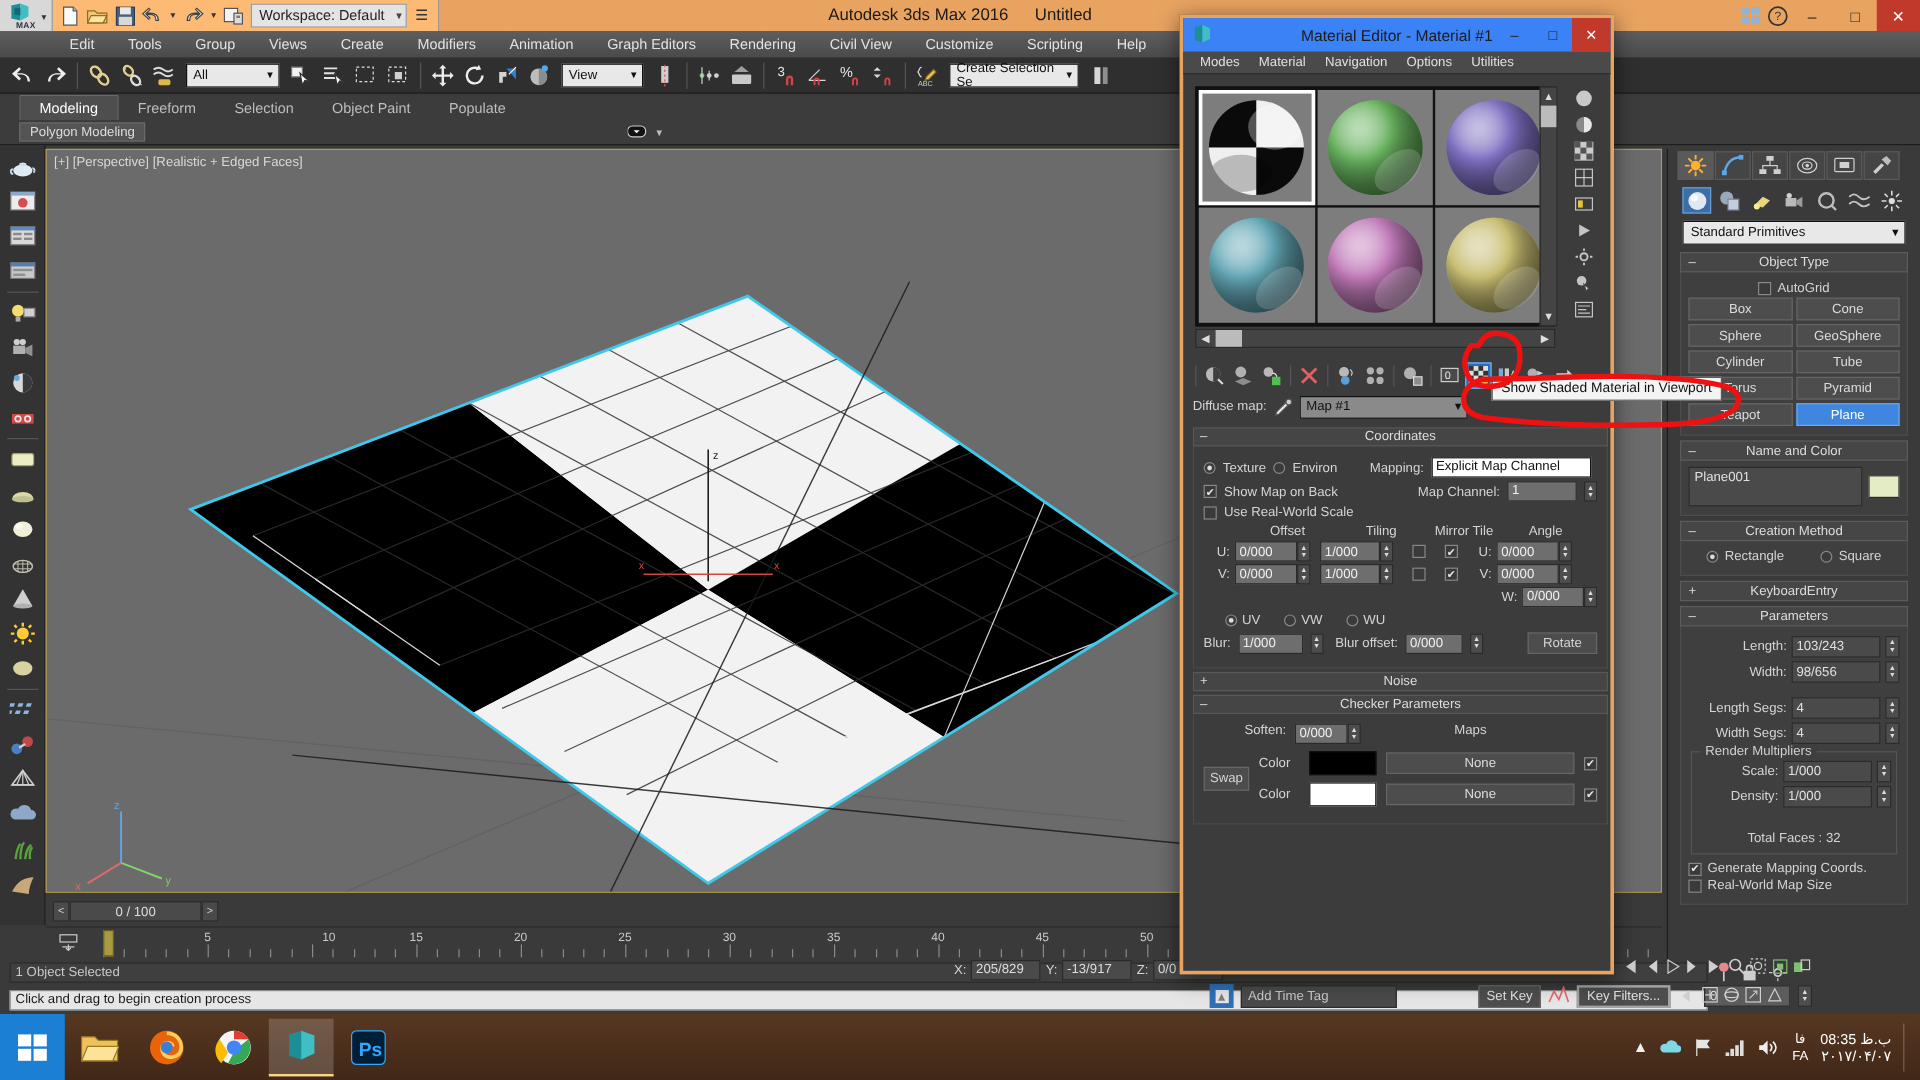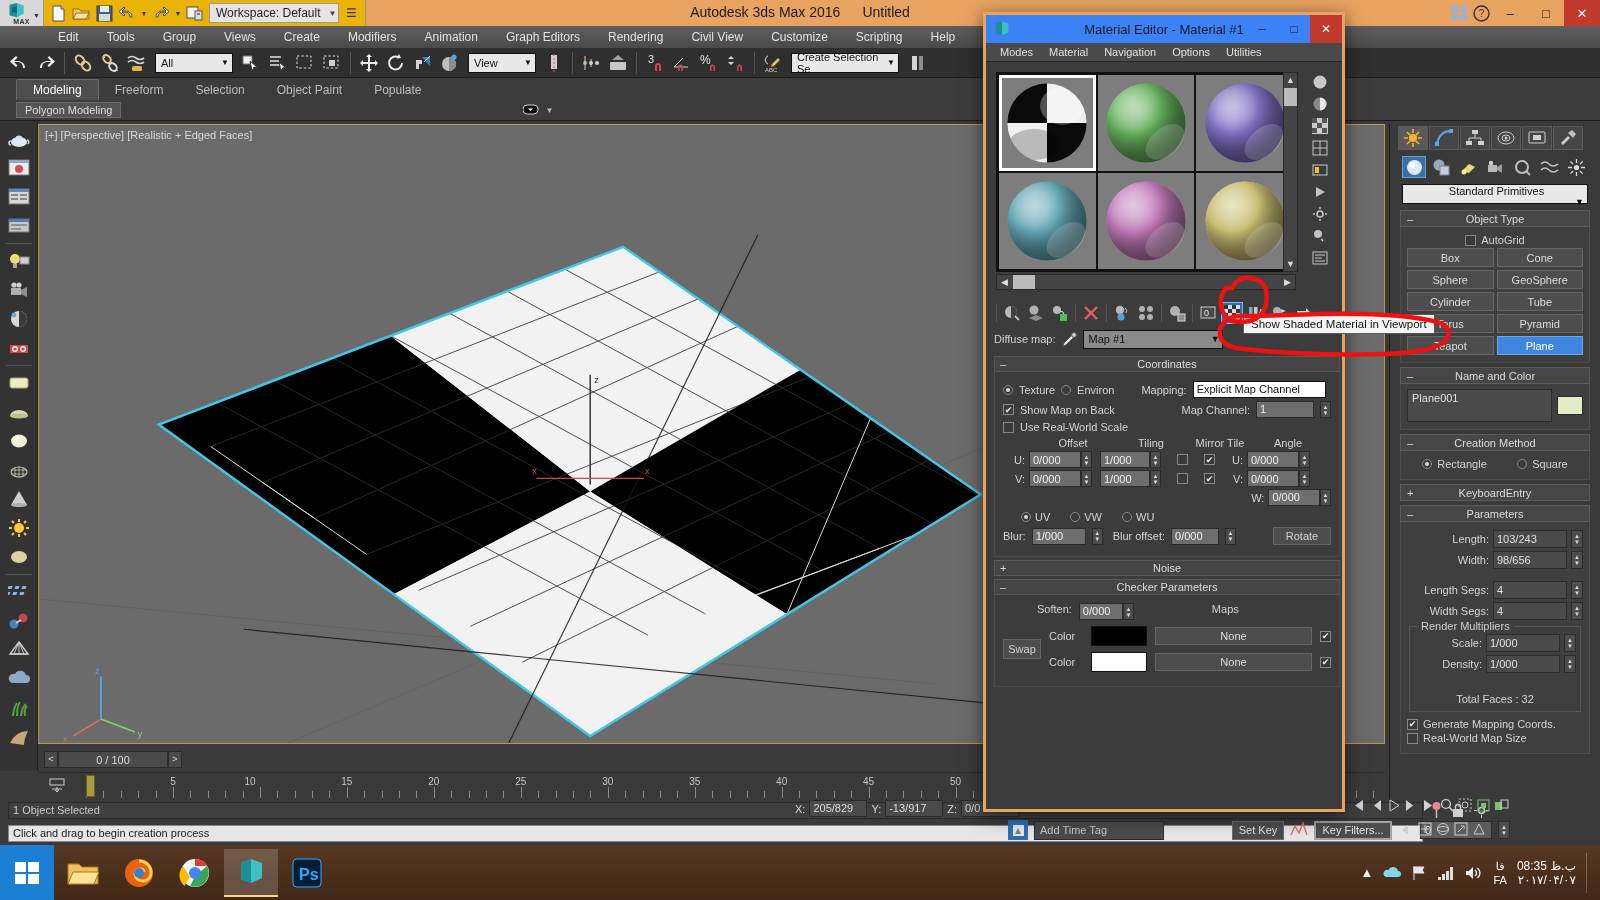--- a/index.html
+++ b/index.html
@@ -22,21 +22,21 @@
   .maxlogo {
     width:44px; height:26px; background:#d8d8d8;
     display:flex; align-items:flex-end; justify-content:center;
     position:relative; border-right:1px solid #999;
   }
   .maxlogo .glyph {
     position:absolute; left:7px; top:2px; width:20px;height:17px;
   }
   .maxlogo .lbl { font-size:7px; color:#333; font-weight:bold; margin-bottom:1px; letter-spacing:.3px;}
   .qat {
-    height:26px; background:#eab308; display:flex; align-items:center;
+    height:26px; background:#fdba74; display:flex; align-items:center;
     padding:0 3px; gap:1px; border-right:1px solid #999;
   }
   .qbtn { width:22px;height:22px; display:flex;align-items:center;justify-content:center; cursor:pointer;}
   .wsbox {
     height:20px; background:#e4e4e4; border:1px solid #999; display:flex;align-items:center;
     padding:0 2px 0 6px; font-size:12px; color:#222; margin-left:2px;
   }
   .wsbox .arrow{margin-left:8px;font-size:8px;color:#444;}
   .apptitle {
     position:absolute; left:0; right:0; text-align:center; font-size:14px; color:#1a1a1a;
@@ -133,21 +133,21 @@
     border-left:1px solid #1d1d1d;
   }
   .cp-tabs{display:flex;height:26px;padding-left:8px;gap:1px;align-items:flex-end;}
   .cptab{width:30px;height:24px;background:#454545;border:1px solid #5a5a5a;display:flex;align-items:center;justify-content:center;cursor:pointer;}
   .cptab.active{background:#5a5a5a;border-bottom-color:#5a5a5a;}
   .cp-objicons{display:flex;gap:3px;padding:6px 0 4px 12px;align-items:center;}
   .objicon{width:24px;height:22px;display:flex;align-items:center;justify-content:center;cursor:pointer;}
   .objicon.active{background:#3a6ea5;border:1px solid #6a9fd4;}
   .cp-select{
     margin:2px 12px 6px 12px;height:20px;background:#e8e8e8;color:#111;border:1px solid #111;
-    display:flex;align-items:center;padding:0 3px 0 6px;font-size:11px;flex-direction:column;
+    display:flex;align-items:center;padding:0 3px 0 6px;font-size:11px;
   }
   .rollout{margin:4px 10px;}
   .rollout-hdr{
     height:17px;background:#464646;border:1px solid #5c5c5c;display:flex;align-items:center;
     justify-content:center;position:relative;font-size:11px;color:#dcdcdc;cursor:pointer;
   }
   .rollout-hdr .pm{position:absolute;left:6px;font-size:11px;}
   .rollout-body{border:1px solid #4d4d4d;border-top:none;padding:5px 6px 7px;background:#3f3f3f;}
   .btngrid{display:grid;grid-template-columns:1fr 1fr;gap:3px;}
   .objbtn{height:19px;background:#4d4d4d;border:1px solid #666;font-size:11px;color:#dcdcdc;display:flex;align-items:center;justify-content:center;cursor:pointer;}
@@ -829,21 +829,21 @@
         <div class="tick" style="left: 1195.86px; height: 7px;"></div>
         <div class="tick" style="left: 1213.26px; height: 7px;"></div>
         <div class="tick" style="left: 1230.65px; height: 7px;"></div>
         <div class="tick" style="left: 1248.04px; height: 7px;"></div>
         <div class="tick" style="left: 1265.43px; height: 11px;"></div>
         <div class="tick" style="left: 1282.82px; height: 7px;"></div>
         <div class="tick" style="left: 1300.22px; height: 7px;"></div>
         <div class="tick" style="left: 1317.61px; height: 7px;"></div>
         <div class="tick" style="left: 1335px; height: 7px;"></div>
         <div class="ruler-lbl" style="left: 134.959px;">5</div>
-        <div class="ruler-lbl" style="left: 212px;">10</div>
+        <div class="ruler-lbl" style="left: 236px;">10</div>
         <div class="ruler-lbl" style="left: 308.878px;">15</div>
         <div class="ruler-lbl" style="left: 395.838px;">20</div>
         <div class="ruler-lbl" style="left: 482.797px;">25</div>
         <div class="ruler-lbl" style="left: 569.757px;">30</div>
         <div class="ruler-lbl" style="left: 656.716px;">35</div>
         <div class="ruler-lbl" style="left: 743.676px;">40</div>
         <div class="ruler-lbl" style="left: 830.635px;">45</div>
         <div class="ruler-lbl" style="left: 917.595px;">50</div>
         <div class="ruler-lbl" style="left: 1004.55px;">55</div>
         <div class="ruler-lbl" style="left: 1091.51px;">60</div>

